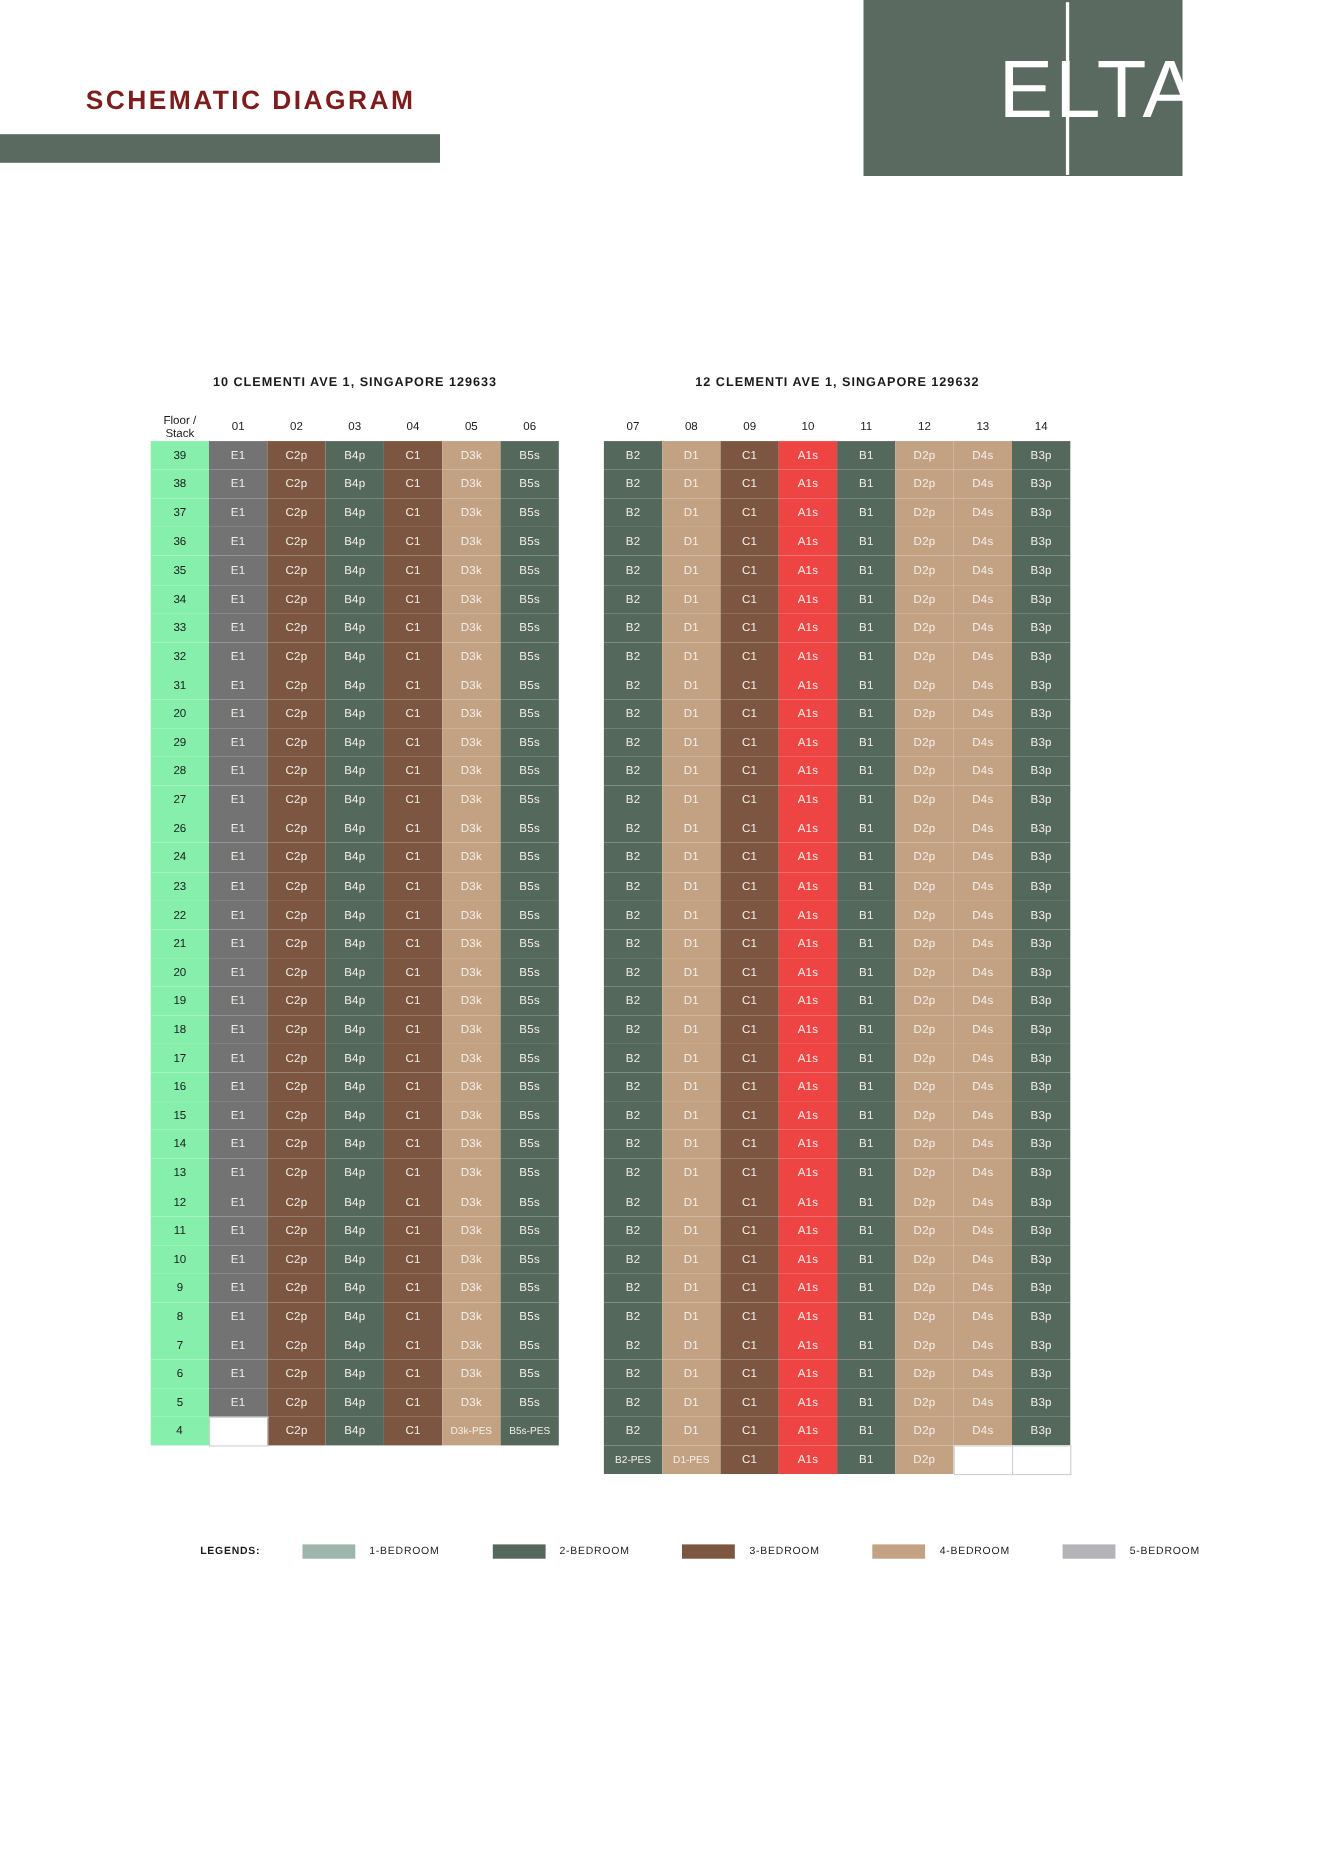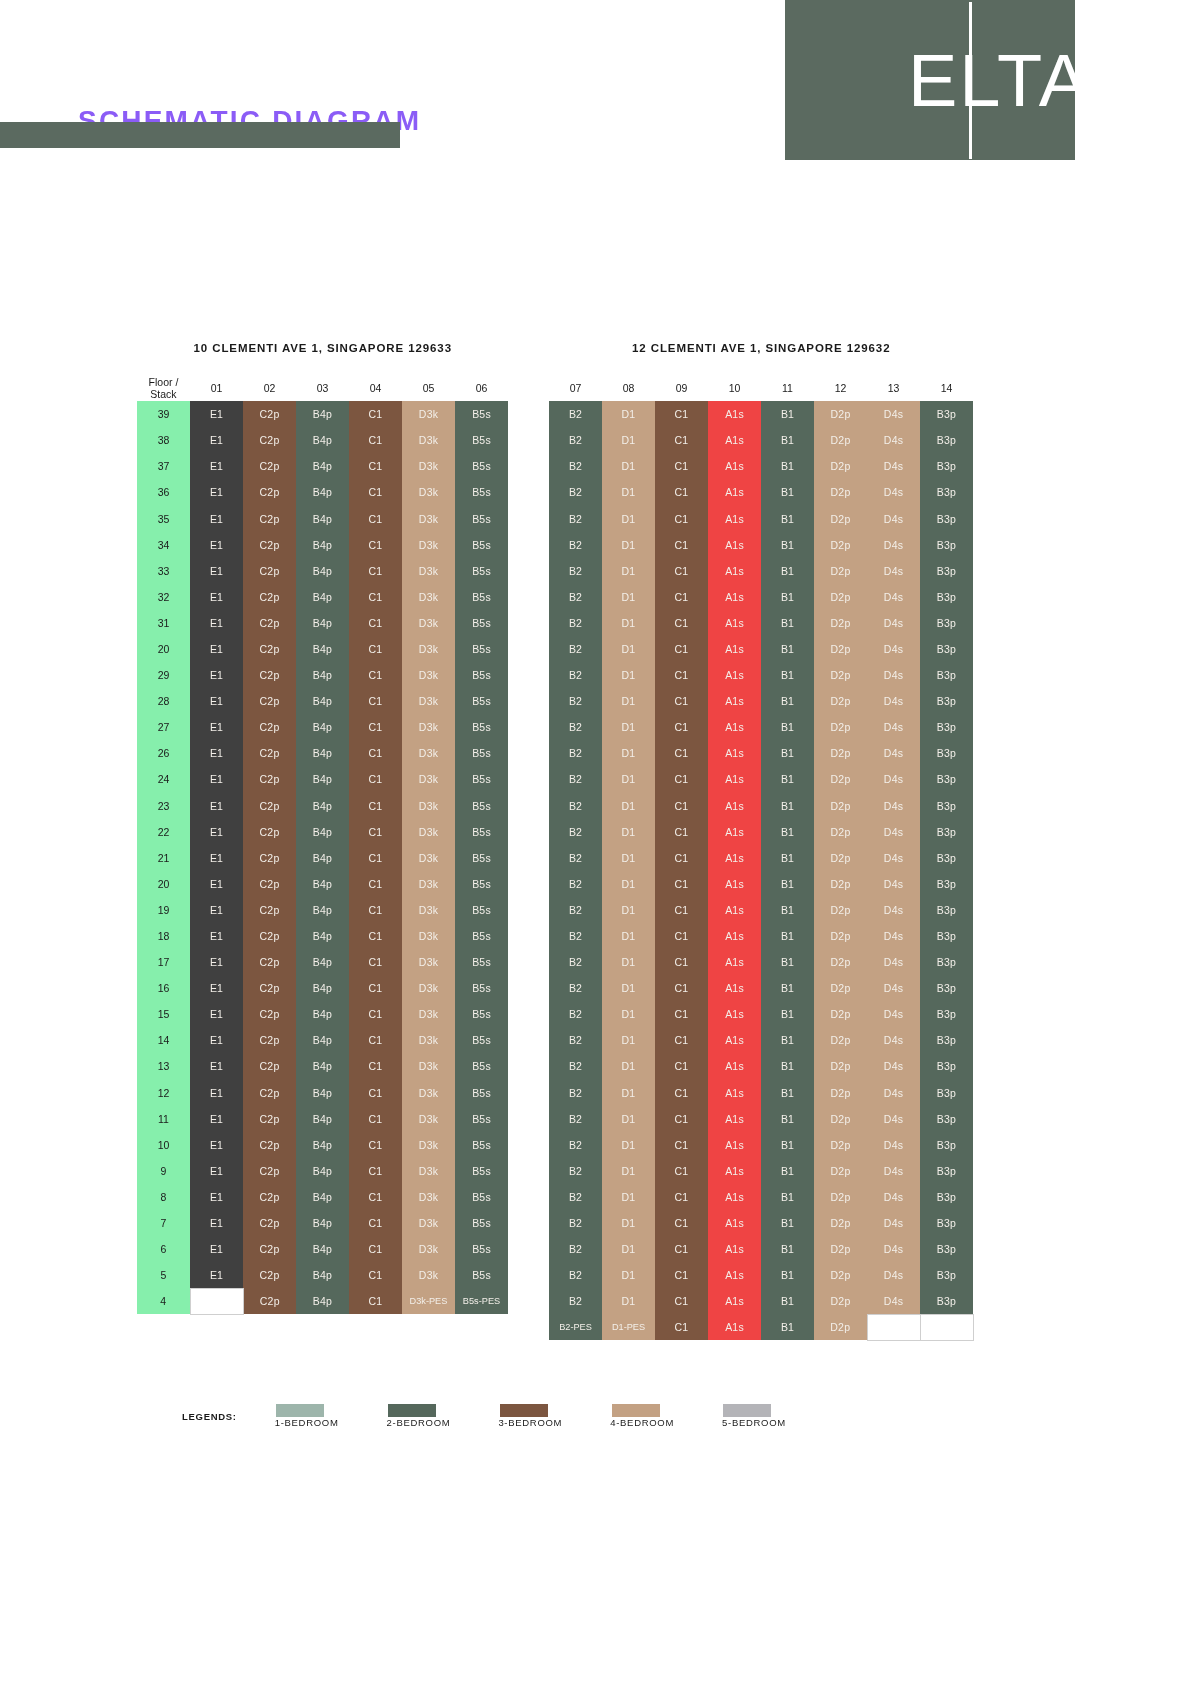--- a/index.html
+++ b/index.html
@@ -32,25 +32,24 @@
   }
   .logo-stroke {
     position: absolute;
     left: 969px; top: 2px;
     width: 3px; height: 157px;
     background: #ffffff;
   }
   .page-title {
     position: absolute;
     left: 78px; top: 78px;
-    font-size: 28px;
+    font-size: 24px;
     font-weight: bold;
     letter-spacing: 2.2px;
-    color: #8b5cf6;
-    margin-top: 27px;
+    color: #7f1d1d;
   }
   .title-bar {
     position: absolute;
     left: 0; top: 122px;
     width: 400px; height: 26px;
     background: #5b6a60;
   }
 
   
   .tables-wrap {
@@ -107,21 +106,21 @@
     border-right: 1px solid rgba(255,255,255,0.12);
   }
   td.unit.blank { background: #ffffff !important; border: 1px solid #cfcfcf; }
   td.unit.pes { font-size: 9.2px; letter-spacing: 0; }
 
   
   .c-1bed { background: #ef4444; }
   .c-2bed { background: #55685c; }
   .c-3bed { background: #7c5640; }
   .c-4bed { background: #c3a183; }
-  .c-5bed { background: #404040; }
+  .c-5bed { background: #737373; }
 
   
   .left col.w-floor { width: 53px; }
   .left col.w-col   { width: 53px; }
   
   .right col.w-col  { width: 53px; }
 
   
   .legend {
     position: absolute;
@@ -131,21 +130,21 @@
     gap: 0;
     padding-left: 44px;
   }
   .legend-label {
     font-size: 9.5px;
     font-weight: bold;
     letter-spacing: 0.7px;
     color: #1a1a1a;
     margin-right: 38px;
   }
-  .legend-item { display: flex; align-items: center; margin-right: 48px; flex-direction: column; }
+  .legend-item { display: flex; align-items: center; margin-right: 48px; }
   .legend-swatch {
     width: 48px; height: 13px;
     margin-right: 13px;
   }
   .legend-text {
     font-size: 9.5px;
     letter-spacing: 0.7px;
     color: #1a1a1a;
   }
 </style>

